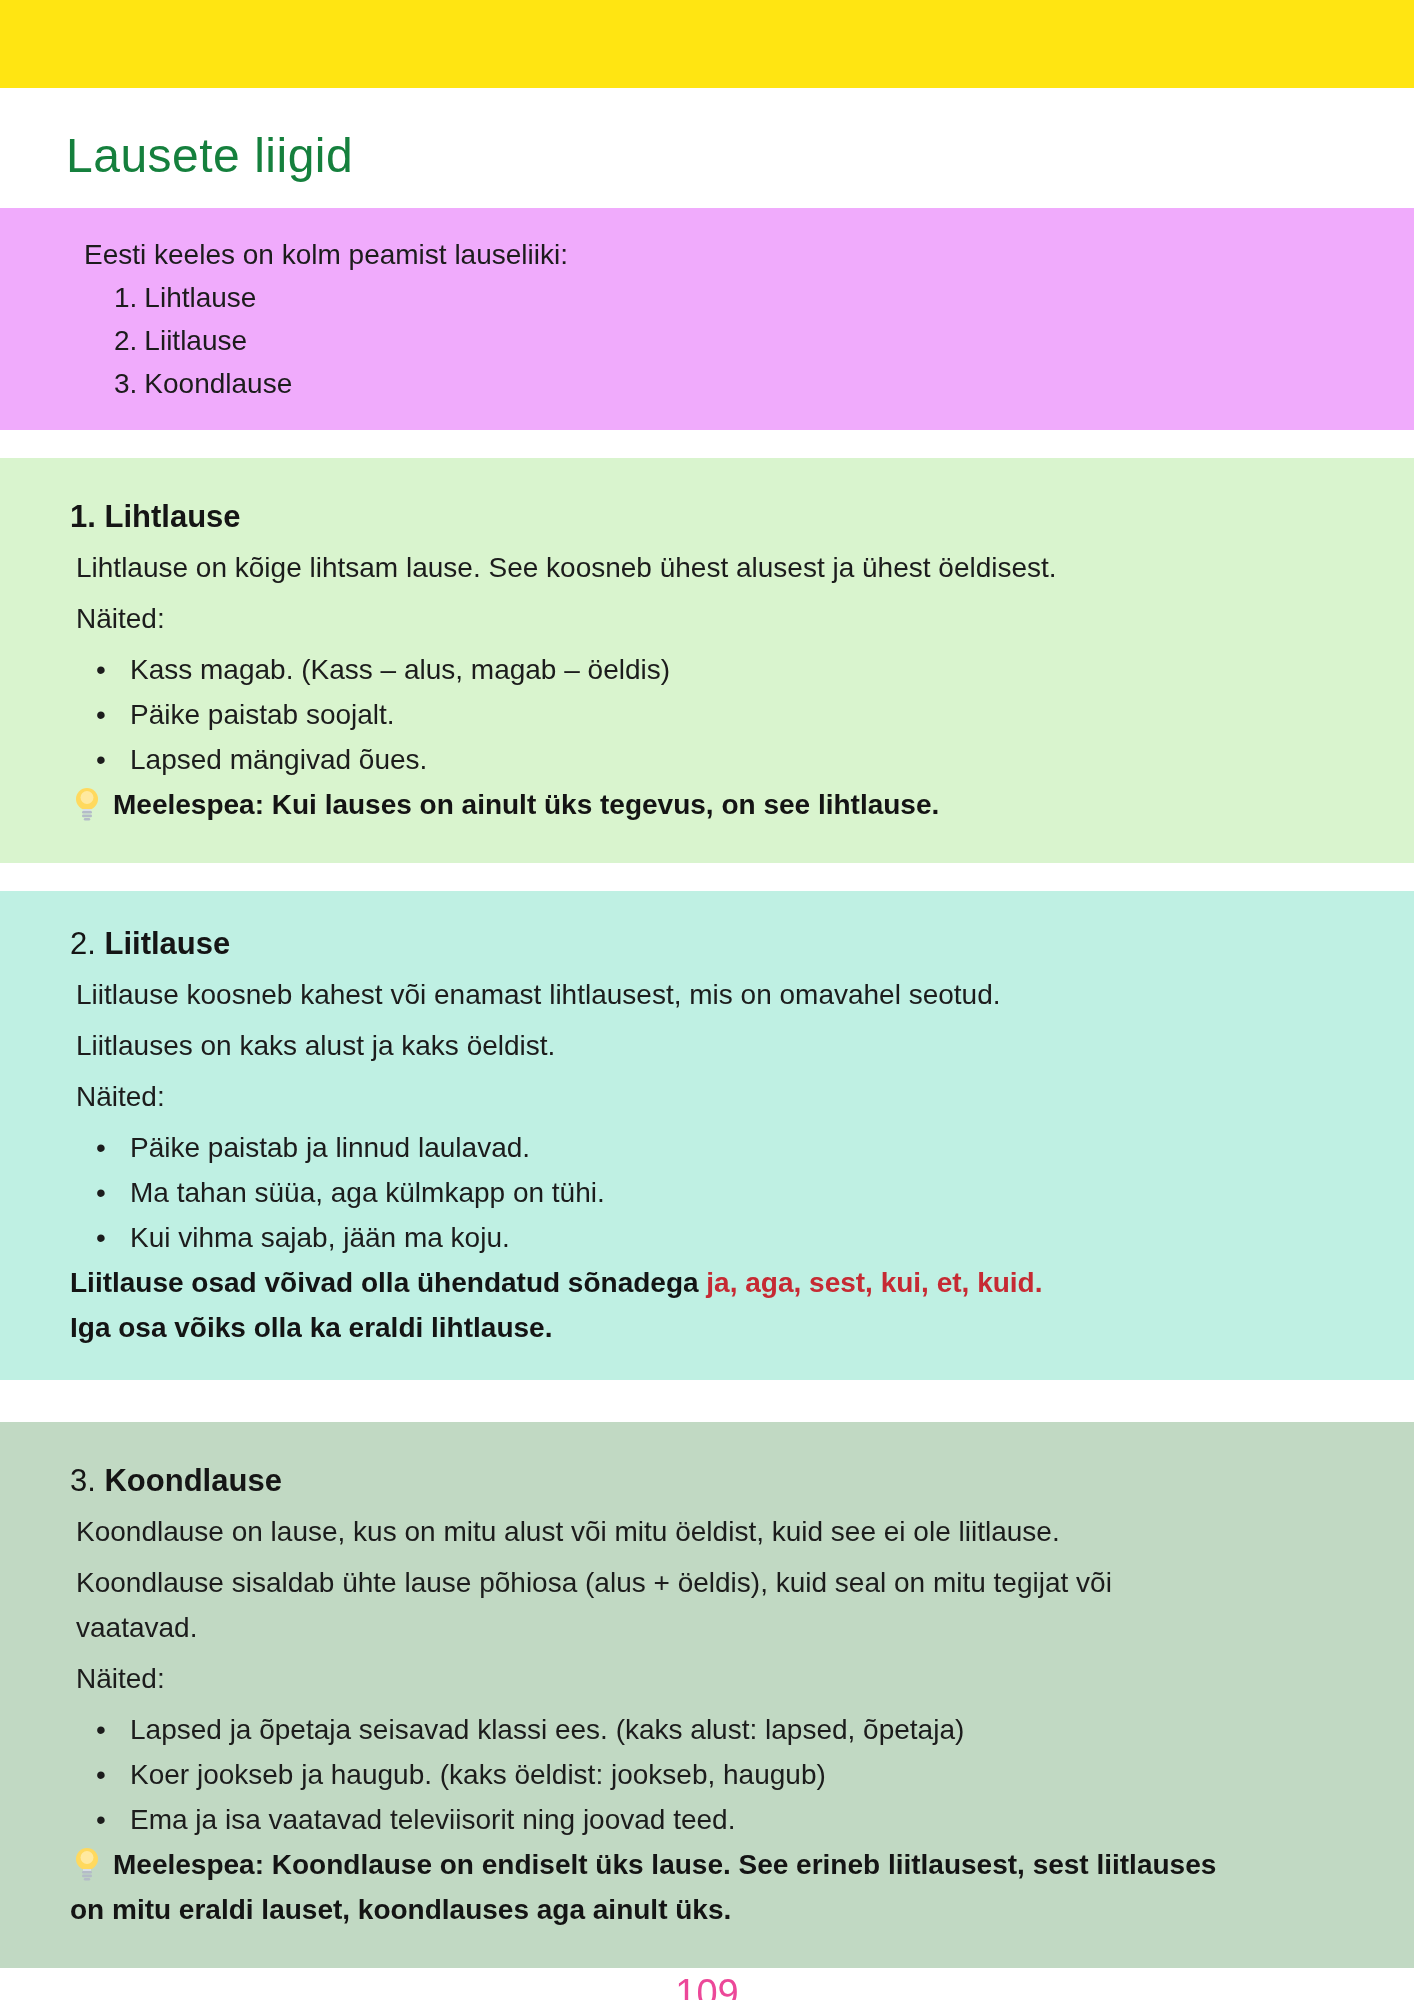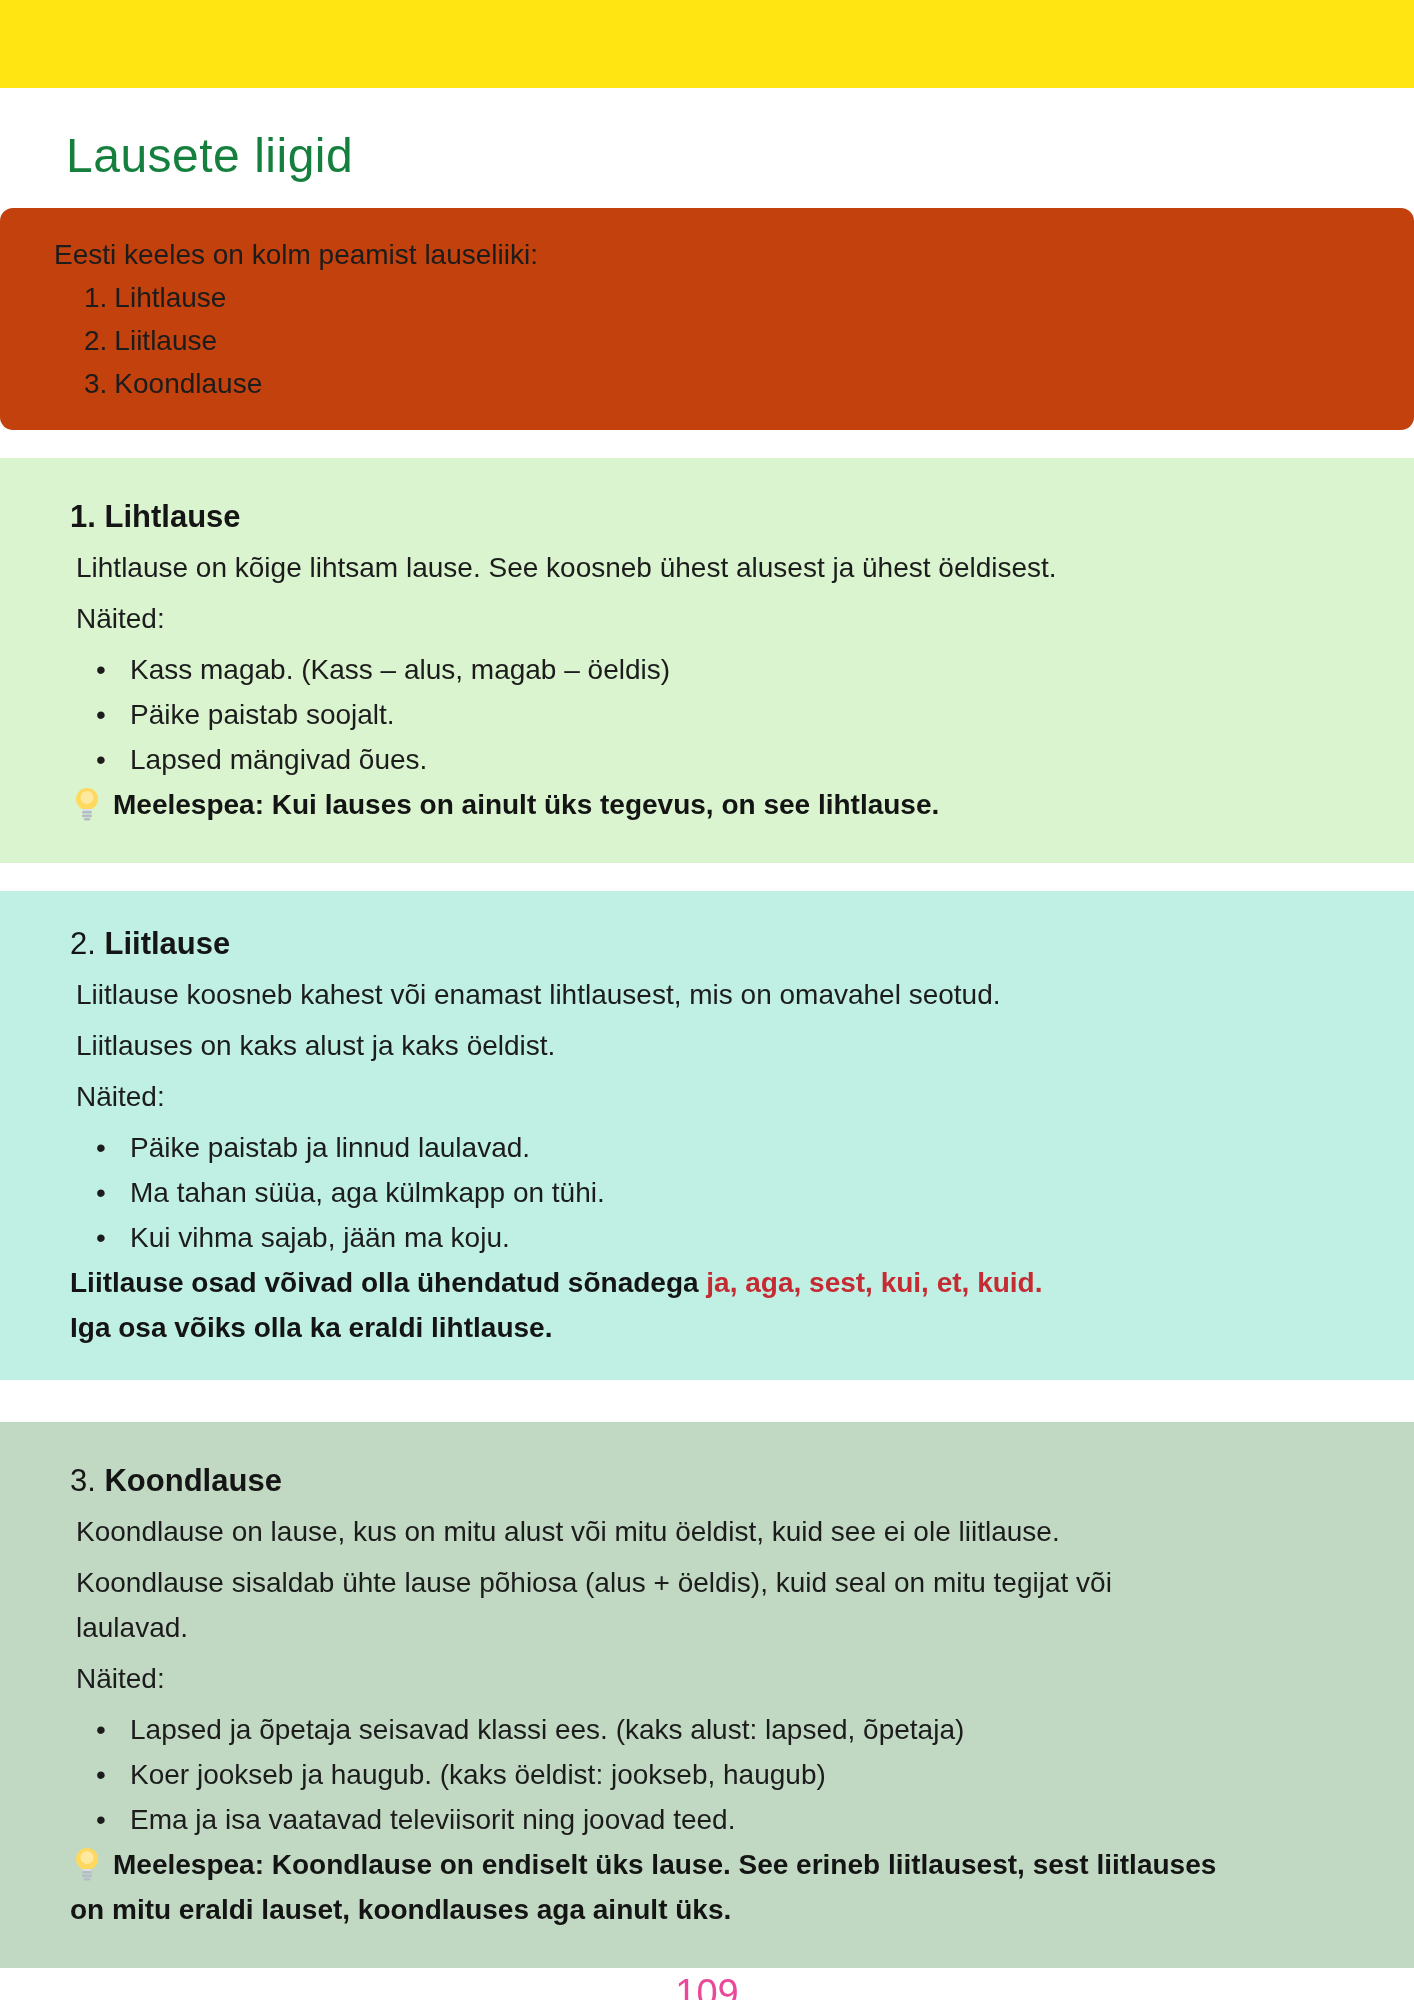--- a/index.html
+++ b/index.html
@@ -11,21 +11,21 @@
     color: #1c1c1c;
     overflow: hidden;
   }
   .topbar { height: 88px; width: 100%; background: #ffe512; }
   h1.page-title {
     margin: 40px 0 24px 66px;
     font-size: 48px; font-weight: 400; line-height: 56px;
     color: #15803d; letter-spacing: 0.5px;
   }
   .box { width: 100%; font-size: 28px; line-height: 45px; padding: 30px 70px; }
-  .intro-box { background: #c2410c; padding: 25px 54px; line-height: 43px; border-radius: 13px; }
+  .intro-box { background: #f0abfc; padding: 25px 84px; line-height: 43px; }
   .intro-box p { margin: 0; }
   .intro-box ol { margin: 0; padding: 0 0 0 30px; list-style: none; }
   .intro-box li .num { margin-right: 7px; }
   .section { margin-top: 28px; }
   .section.green { background: #d9f4ce; padding-top: 36px; padding-bottom: 36px; }
   .section.cyan  { background: #bff0e3; }
   .section.sage  { background: #c1d9c3; margin-top: 42px; padding-top: 36px; padding-bottom: 36px; }
   .section h2 { margin: 0; font-size: 31px; font-weight: 400; line-height: 45px; color: #151515; }
   .section h2 .h-name { font-weight: 700; }
   .section.green h2 .h-num { font-weight: 700; }
@@ -89,21 +89,21 @@
     <li>Ma tahan süüa, aga külmkapp on tühi.</li>
     <li>Kui vihma sajab, jään ma koju.</li>
   </ul>
   <div class="note"><span>Liitlause osad võivad olla ühendatud sõnadega </span><span class="red">ja, aga, sest, kui, et, kuid.</span></div>
   <div class="note"><span>Iga osa võiks olla ka eraldi lihtlause.</span></div>
 </div>
 
 <div class="box section sage">
   <h2><span class="h-num">3.</span> <span class="h-name">Koondlause</span></h2>
   <p>Koondlause on lause, kus on mitu alust või mitu öeldist, kuid see ei ole liitlause.</p>
-  <p><span>Koondlause sisaldab ühte lause põhiosa (alus + öeldis), kuid seal on mitu tegijat või</span><br><span>laulavad.</span></p>
+  <p><span>Koondlause sisaldab ühte lause põhiosa (alus + öeldis), kuid seal on mitu tegijat või</span><br><span>vaatavad.</span></p>
   <p>Näited:</p>
   <ul>
     <li>Lapsed ja õpetaja seisavad klassi ees. (kaks alust: lapsed, õpetaja)</li>
     <li>Koer jookseb ja haugub. (kaks öeldist: jookseb, haugub)</li>
     <li>Ema ja isa vaatavad televiisorit ning joovad teed.</li>
   </ul>
   <div class="note">
     <svg class="bulb-icon" viewBox="0 0 26 34">
       <circle cx="13" cy="12" r="11" fill="#FFD95E"></circle>
       <circle cx="13" cy="10.5" r="6.5" fill="#FFE9A0"></circle>

